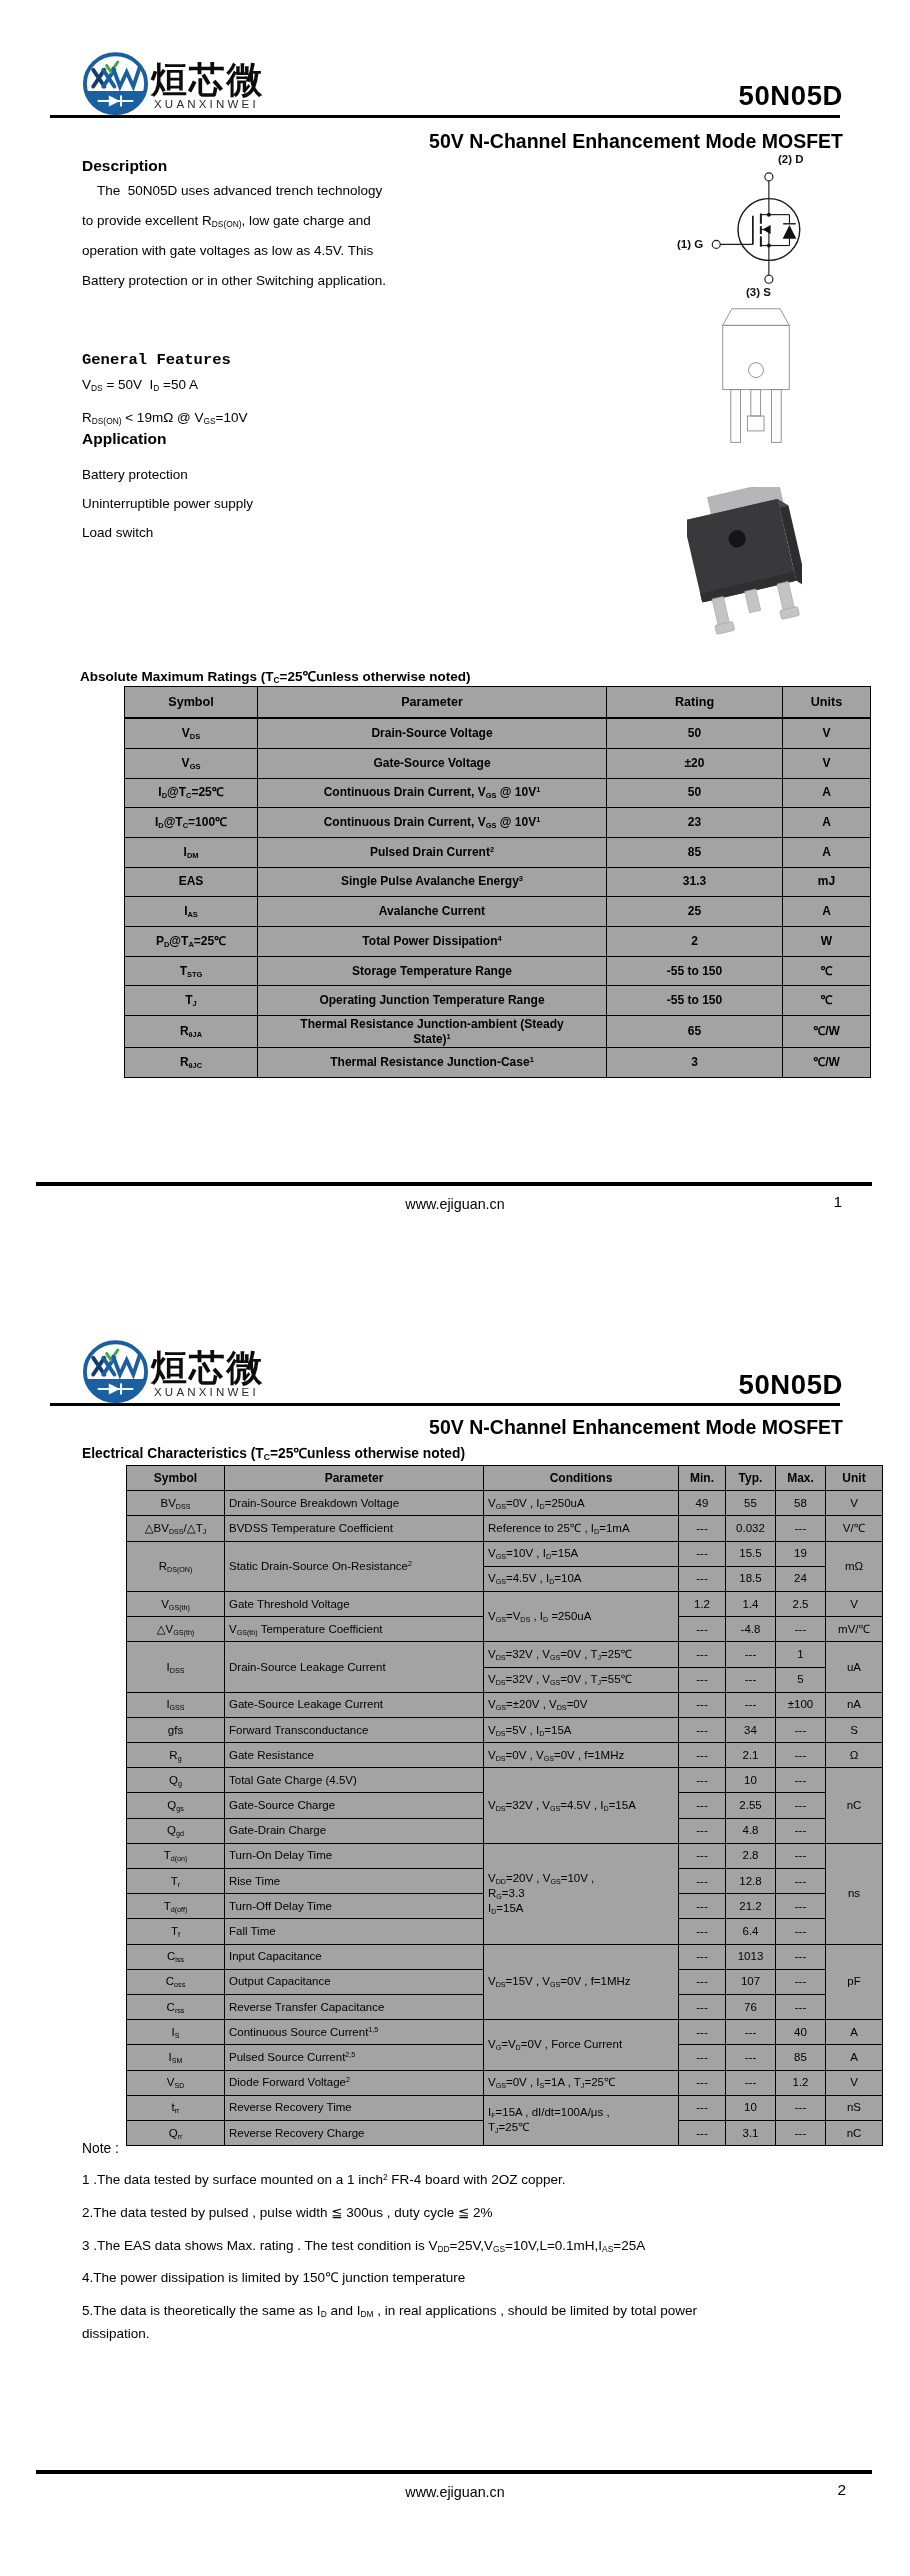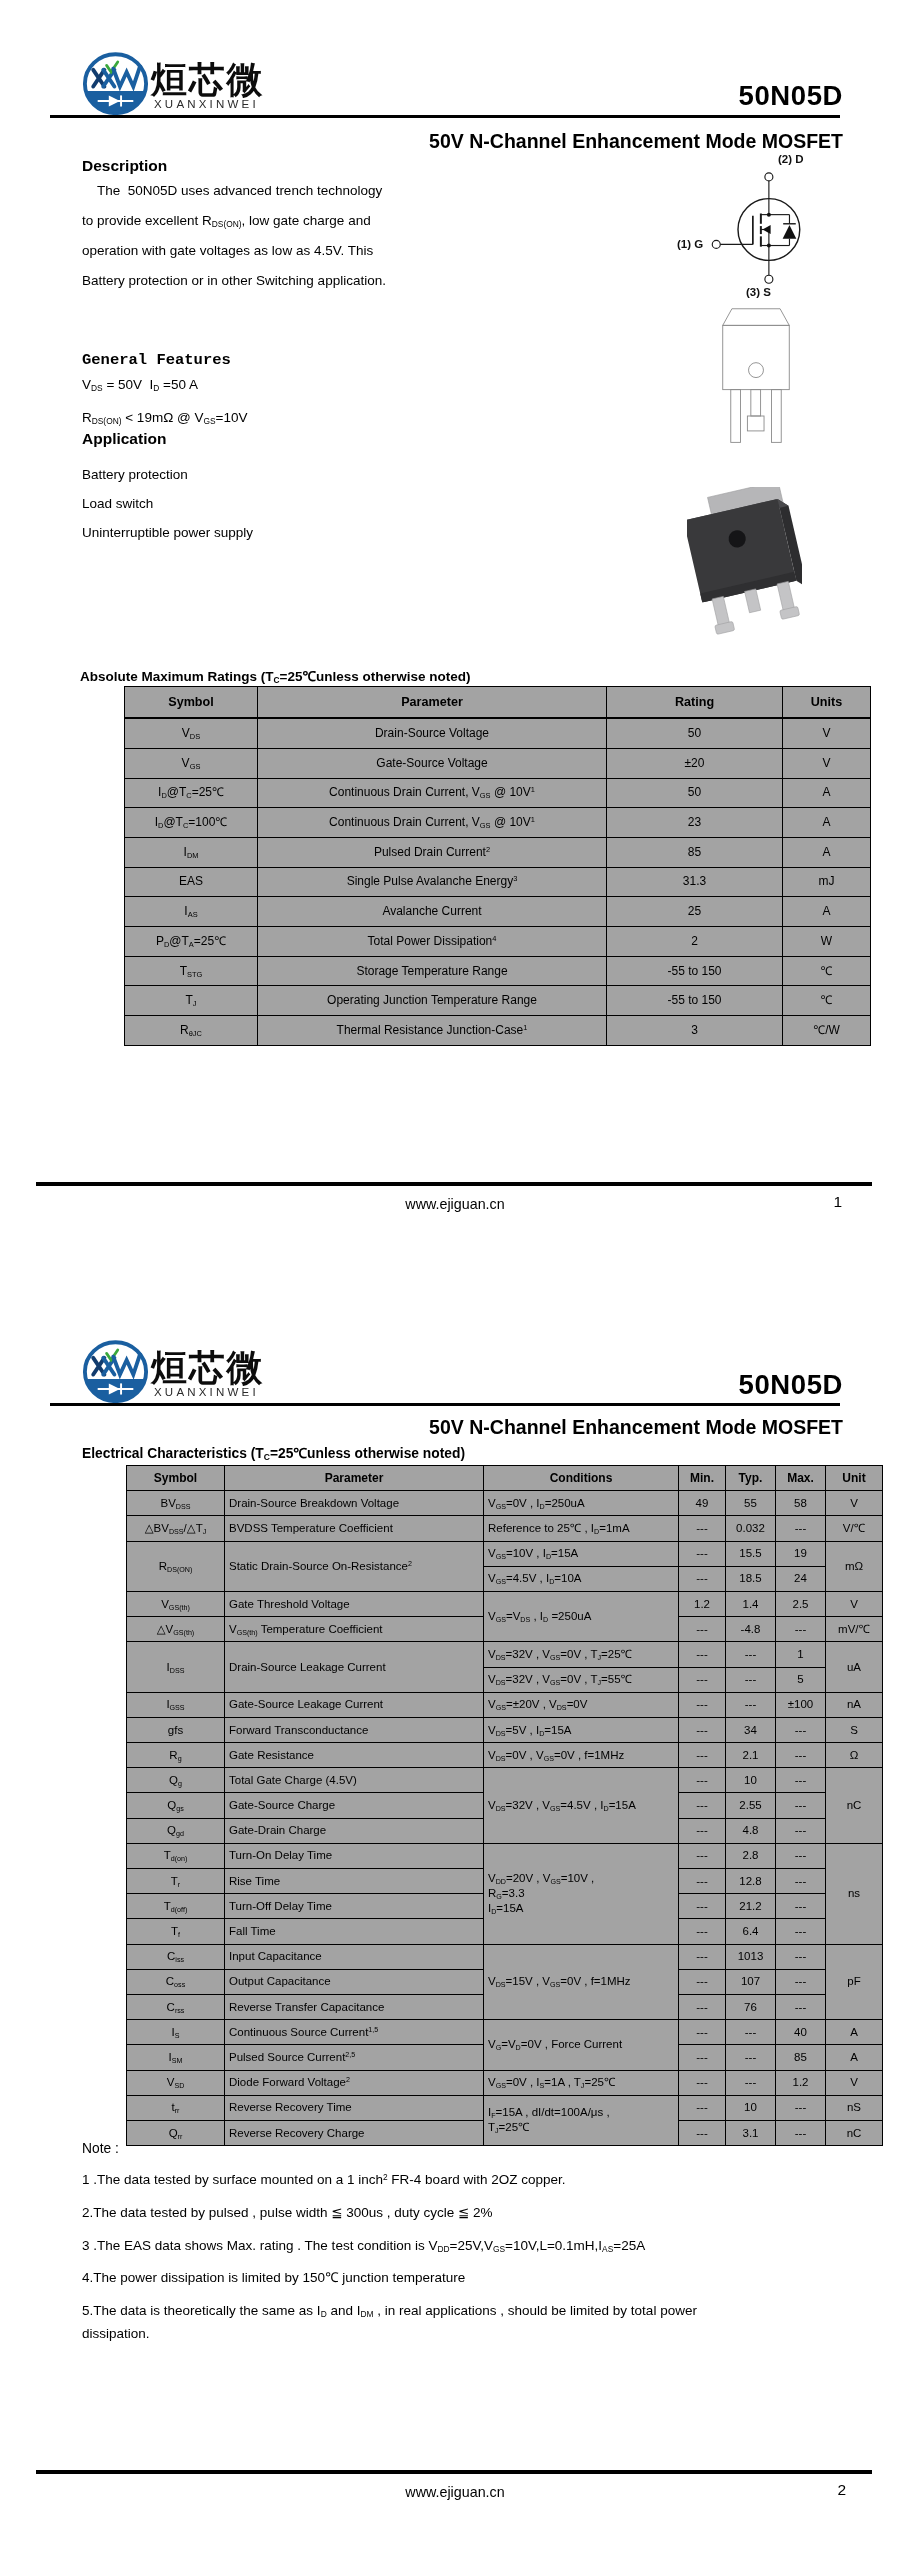--- a/index.html
+++ b/index.html
@@ -18,21 +18,21 @@
   .body-lines .line{font-size:13.5px;white-space:pre-wrap;}
   .desc-lines .line{line-height:30px;}
   .gf-lines .line{line-height:33px;}
   .app-lines .line{line-height:29px;}
   .tbl-title{font-size:13.5px;font-weight:bold;}
   
   table{border-collapse:collapse;table-layout:fixed;position:absolute;background:#a3a3a3;margin-left:42px;}
   td,th{overflow:hidden;}
   .t1{border:1.1px solid #000;}
   .t1 th{border:1.1px solid #000;border-bottom:2.3px double #000;font-size:12.6px;height:29px;padding:0.6px 3.4px;}
-  .t1 td{border:1.1px solid #000;font-size:12px;text-align:center;height:27.5px;padding:0.6px 4.6px;line-height:1.25;}
+  .t1 td{border:1.1px solid #000;font-size:12px;text-align:center;height:27.5px;padding:0.6px 4.6px;line-height:1.25;font-weight:bold;}
   .t2{border:1.4px solid #000;}
   .t2 th{border:1.1px solid #000;font-size:12px;height:23px;padding:0.6px 2.3px;}
   .t2 td{border:0.6px solid #000;font-size:11.5px;text-align:center;height:23px;padding:0.6px 4px;line-height:1.3;}
   .t2 tr.g>td{border-top:1.4px solid #000;}
   .t2 td.al{text-align:left;}
   
   .fig{position:absolute;}
   .pin-label{position:absolute;font-size:11.5px;font-weight:bold;color:#111;white-space:nowrap;}
   
   .note-head{font-size:13.8px;}
@@ -76,22 +76,22 @@
 
   <div class="abs h1" style="left:82px;top:351px;font-family:Liberation Mono, monospace;">General Features</div>
   <div class="abs body-lines gf-lines" style="left:82px;top:368px;width:373px;">
       <div class="line">V<sub>DS</sub> = 50V  I<sub>D</sub> =50 A</div>
       <div class="line">R<sub>DS(ON)</sub> &lt; 19mΩ @ V<sub>GS</sub>=10V</div>
     </div>
 
   <div class="abs h1" style="left:82px;top:430px;">Application</div>
   <div class="abs body-lines app-lines" style="left:82px;top:460px;width:373px;">
       <div class="line">Battery protection</div>
+      <div class="line">Uninterruptible power supply</div>
       <div class="line">Load switch</div>
-      <div class="line">Uninterruptible power supply</div>
     </div>
 
   <div class="fig" style="left:677px;top:154px;width:138px;height:143px;">
     <svg width="138" height="143" viewBox="0 0 240 250">
       <g stroke="#1a1a1a" stroke-width="2" fill="none">
         <circle cx="160" cy="132" r="54" stroke-width="2.5"></circle>
         <circle cx="160" cy="40" r="7"></circle>
         <line x1="160" y1="47" x2="160" y2="106"></line>
         <line x1="132" y1="108" x2="132" y2="158" stroke-width="3"></line>
         <line x1="146" y1="104" x2="146" y2="122" stroke-width="3.5"></line>
@@ -226,20 +226,26 @@
           <td>-55 to 150</td>
           <td>℃</td>
         </tr>
         <tr>
           <td>T<sub>J</sub></td>
           <td>Operating Junction Temperature Range</td>
           <td>-55 to 150</td>
           <td>℃</td>
         </tr>
         <tr>
+          <td>R<sub>θJA</sub></td>
+          <td>Thermal Resistance Junction-ambient (Steady<br>State)<sup>1</sup></td>
+          <td>65</td>
+          <td>℃/W</td>
+        </tr>
+        <tr>
           <td>R<sub>θJC</sub></td>
           <td>Thermal Resistance Junction-Case<sup>1</sup></td>
           <td>3</td>
           <td>℃/W</td>
         </tr>
       </tbody>
     </table>
 
   <div class="rule" style="left:36px;top:1182px;width:836px;height:4px;"></div>
   <div class="abs site" style="top:1196px;">www.ejiguan.cn</div>

